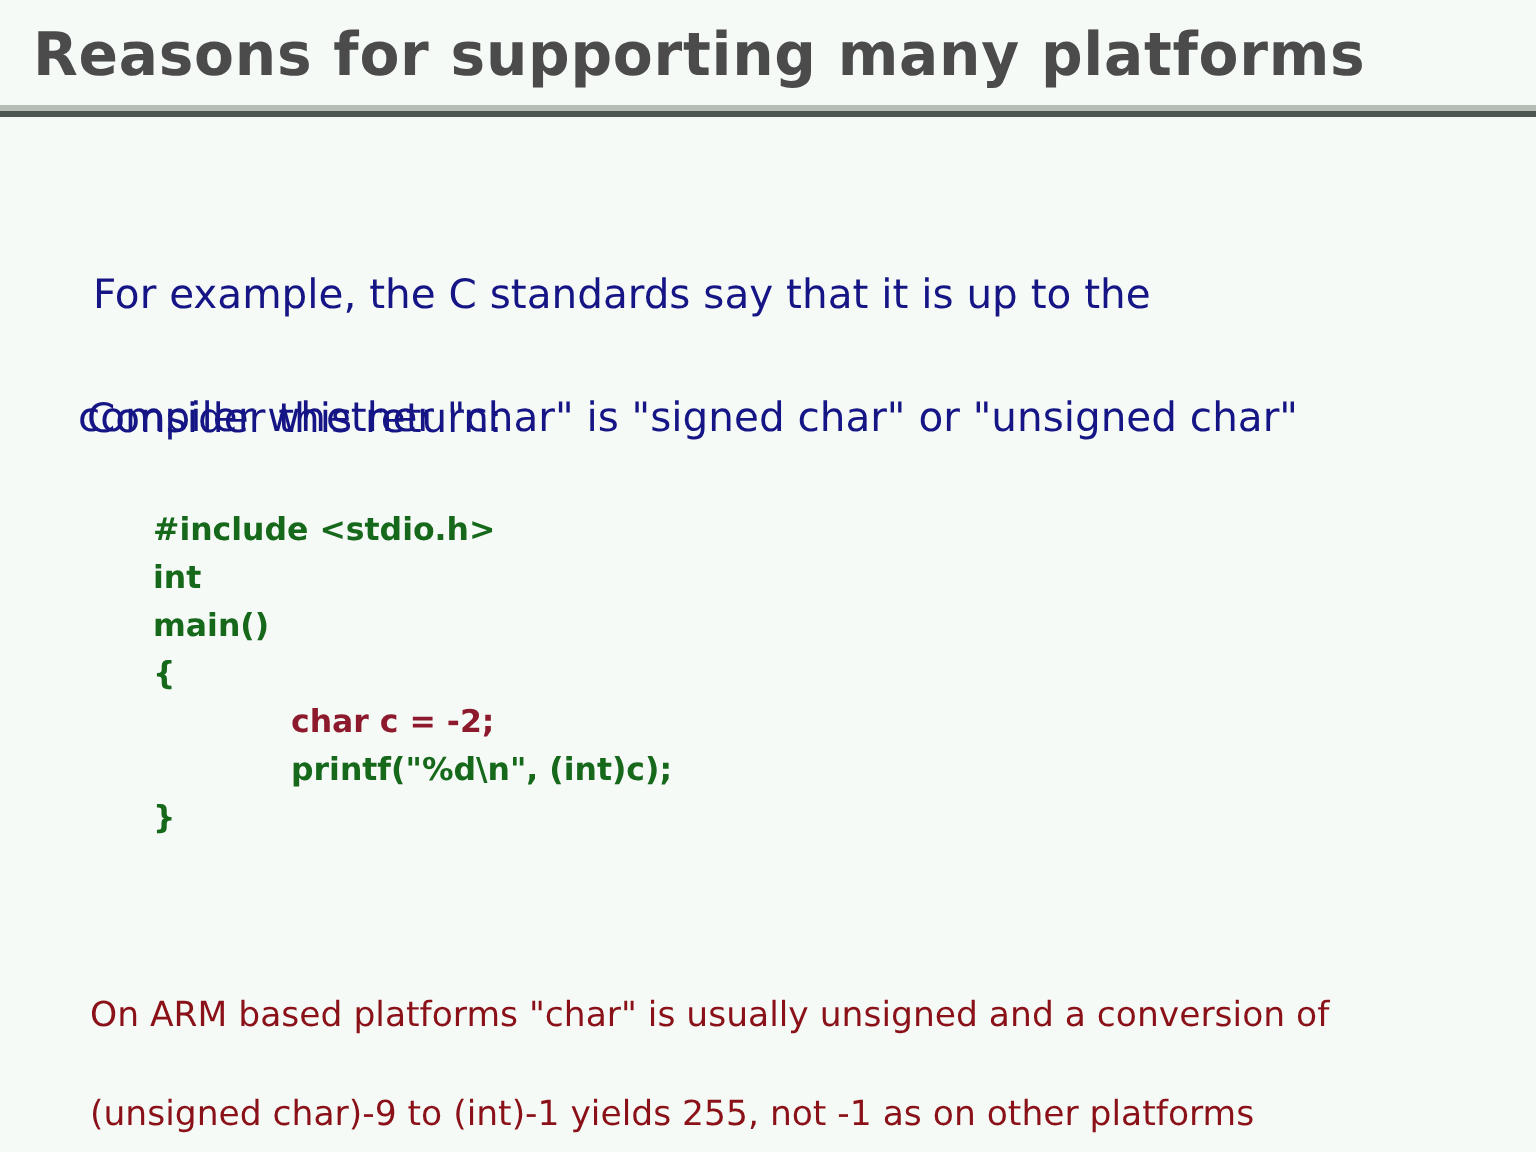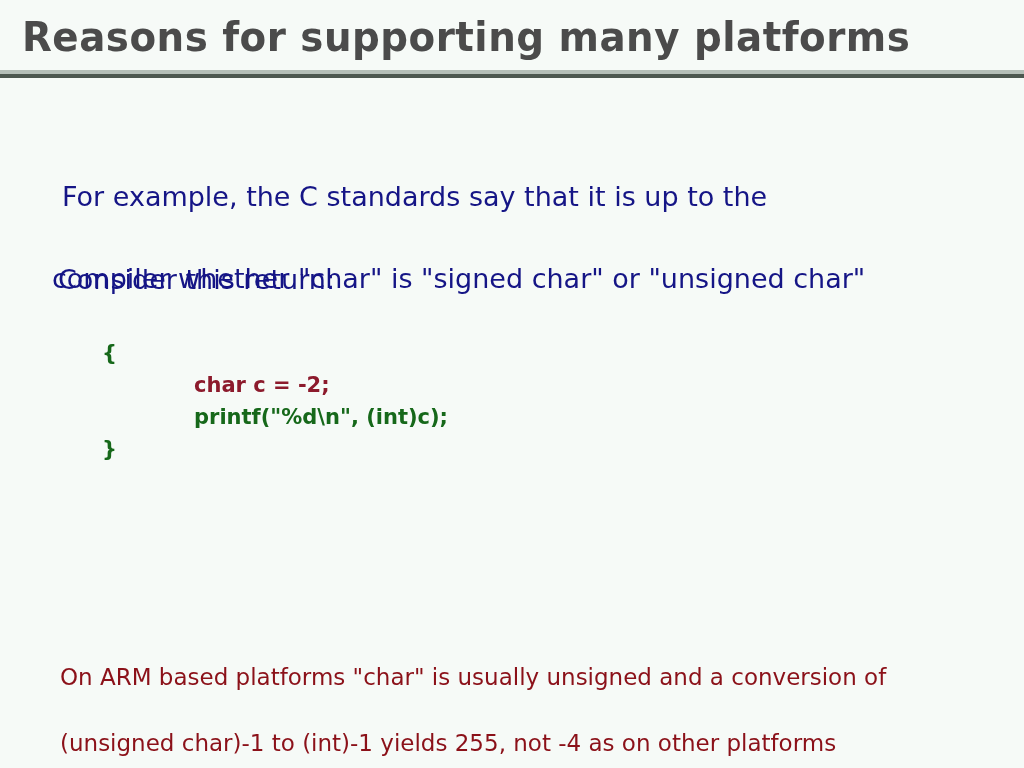--- a/index.html
+++ b/index.html
@@ -142,24 +142,27 @@
 <div class="slide-body">
 
   <div class="para-intro">
     <div class="indent-first"> For example, the C standards say that it is up to the</div>
     <div>compiler whether "char" is "signed char" or "unsigned char"</div>
   </div>
 
   <div class="para-consider">Consider this return:</div>
 
   <div class="code-block">
+    <div class="code-line green">#include &lt;stdio.h&gt;</div>
+    <div class="code-line green">int</div>
+    <div class="code-line green">main()</div>
     <div class="code-line green">{</div>
     <div class="code-line maroon indent">char c = -2;</div>
     <div class="code-line green indent">printf("%d\n", (int)c);</div>
     <div class="code-line green">}</div>
   </div>
 
   <div class="para-note">
     <div>On ARM based platforms "char" is usually unsigned and a conversion of</div>
-    <div>(unsigned char)-1 to (int)-1 yields 255, not -4 as on other platforms</div>
+    <div>(unsigned char)-9 to (int)-1 yields 255, not -1 as on other platforms</div>
   </div>
 
 </div>
 
 </body></html>

